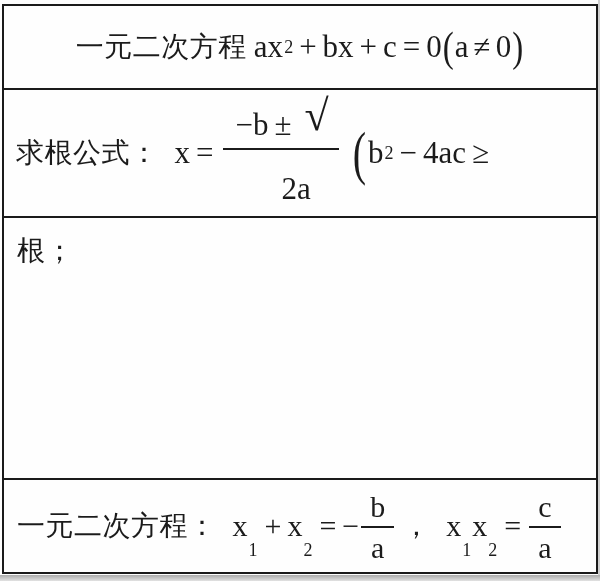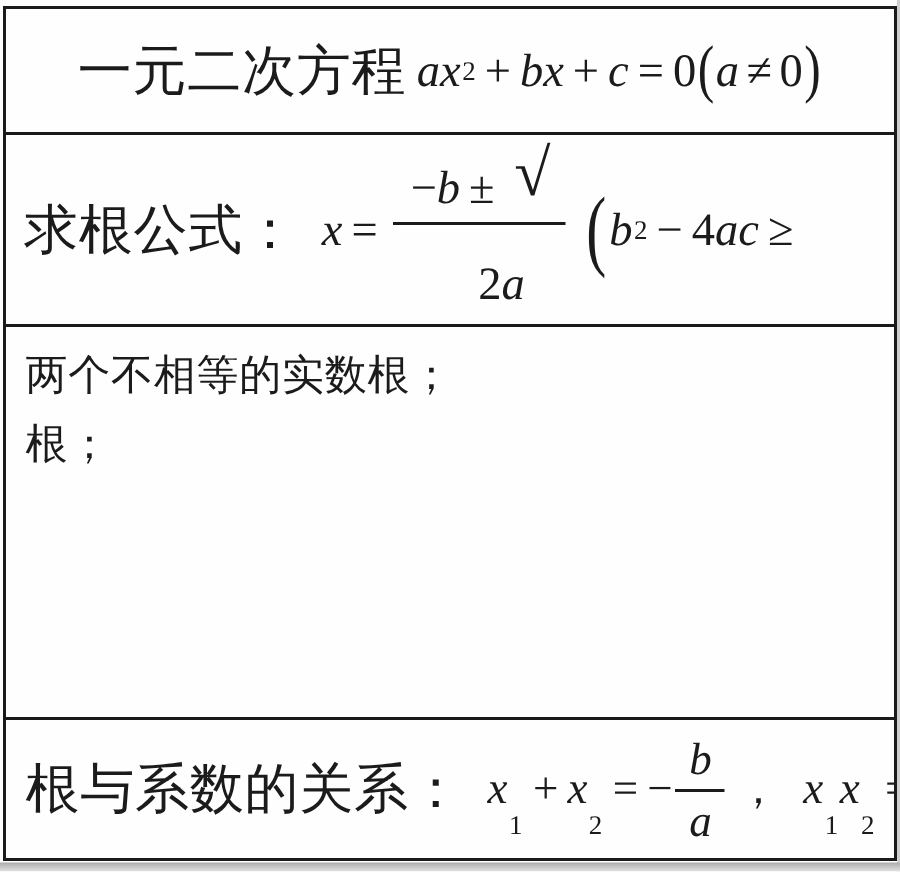--- a/index.html
+++ b/index.html
@@ -27,25 +27,25 @@
     display:flex; flex-direction:column;
   }
   .row { box-sizing:border-box; }
   .r1 { height:84px; border-bottom:2px solid #1a1a1a;
         display:flex; align-items:center; justify-content:center; }
   .r2 { height:128px; border-bottom:2px solid #1a1a1a;
         display:flex; align-items:center; padding:0 8px 0 12px; }
   .r3 { height:262px; border-bottom:2px solid #1a1a1a; padding:10px 12px 0 13px; }
   .r4 { flex:1; display:flex; align-items:center; padding:0 8px 0 13px; }
 
-  .cjk { font-size:36px; letter-spacing:0.5px; white-space:nowrap; }
+  .cjk { font-size:28px; letter-spacing:0.5px; white-space:nowrap; }
 
   
   .math { font-size:31px; display:inline-flex; align-items:center; white-space:nowrap; }
-  .v  { font-style:italic; }
+  .v  { }
   .up { font-style:normal; }
   .op { font-style:normal; margin:0 6px; }
   .op.tight { margin:0 5px; }
   .sup { font-size:18px; vertical-align:11px; font-style:normal; margin-left:1px; }
   .sub { font-size:18px; align-self:flex-end; margin:0 1px 2px 1px; font-style:normal; }
 
   .mparen { display:inline-block; font-size:33px; line-height:1;
             transform:scaleY(1.3); margin:0 1px; }
 
   .r1 .math { margin-left:7px; }
@@ -127,26 +127,25 @@
           <span class="op">−</span>
           <span class="up">4</span>
             <span class="v">ac</span>
           <span class="op">≥</span>
 
         </span>
       </span>
     </div>
 
     <div class="row r3">
-      <div class="line">两个不相等的实数根；</div>
       <div class="line">根；</div>
     </div>
 
     <div class="row r4">
-      <span class="cjk">根与系数的关系：</span>
+      <span class="cjk">一元二次方程：</span>
       <span class="math f4">
         <span class="v">x</span>
           <span class="sub">1</span>
         <span class="op">+</span>
         <span class="v">x</span>
           <span class="sub">2</span>
         <span class="op">=</span>
         <span class="up">−</span>
         <span class="sfrac">
           <span class="n v">b</span>

